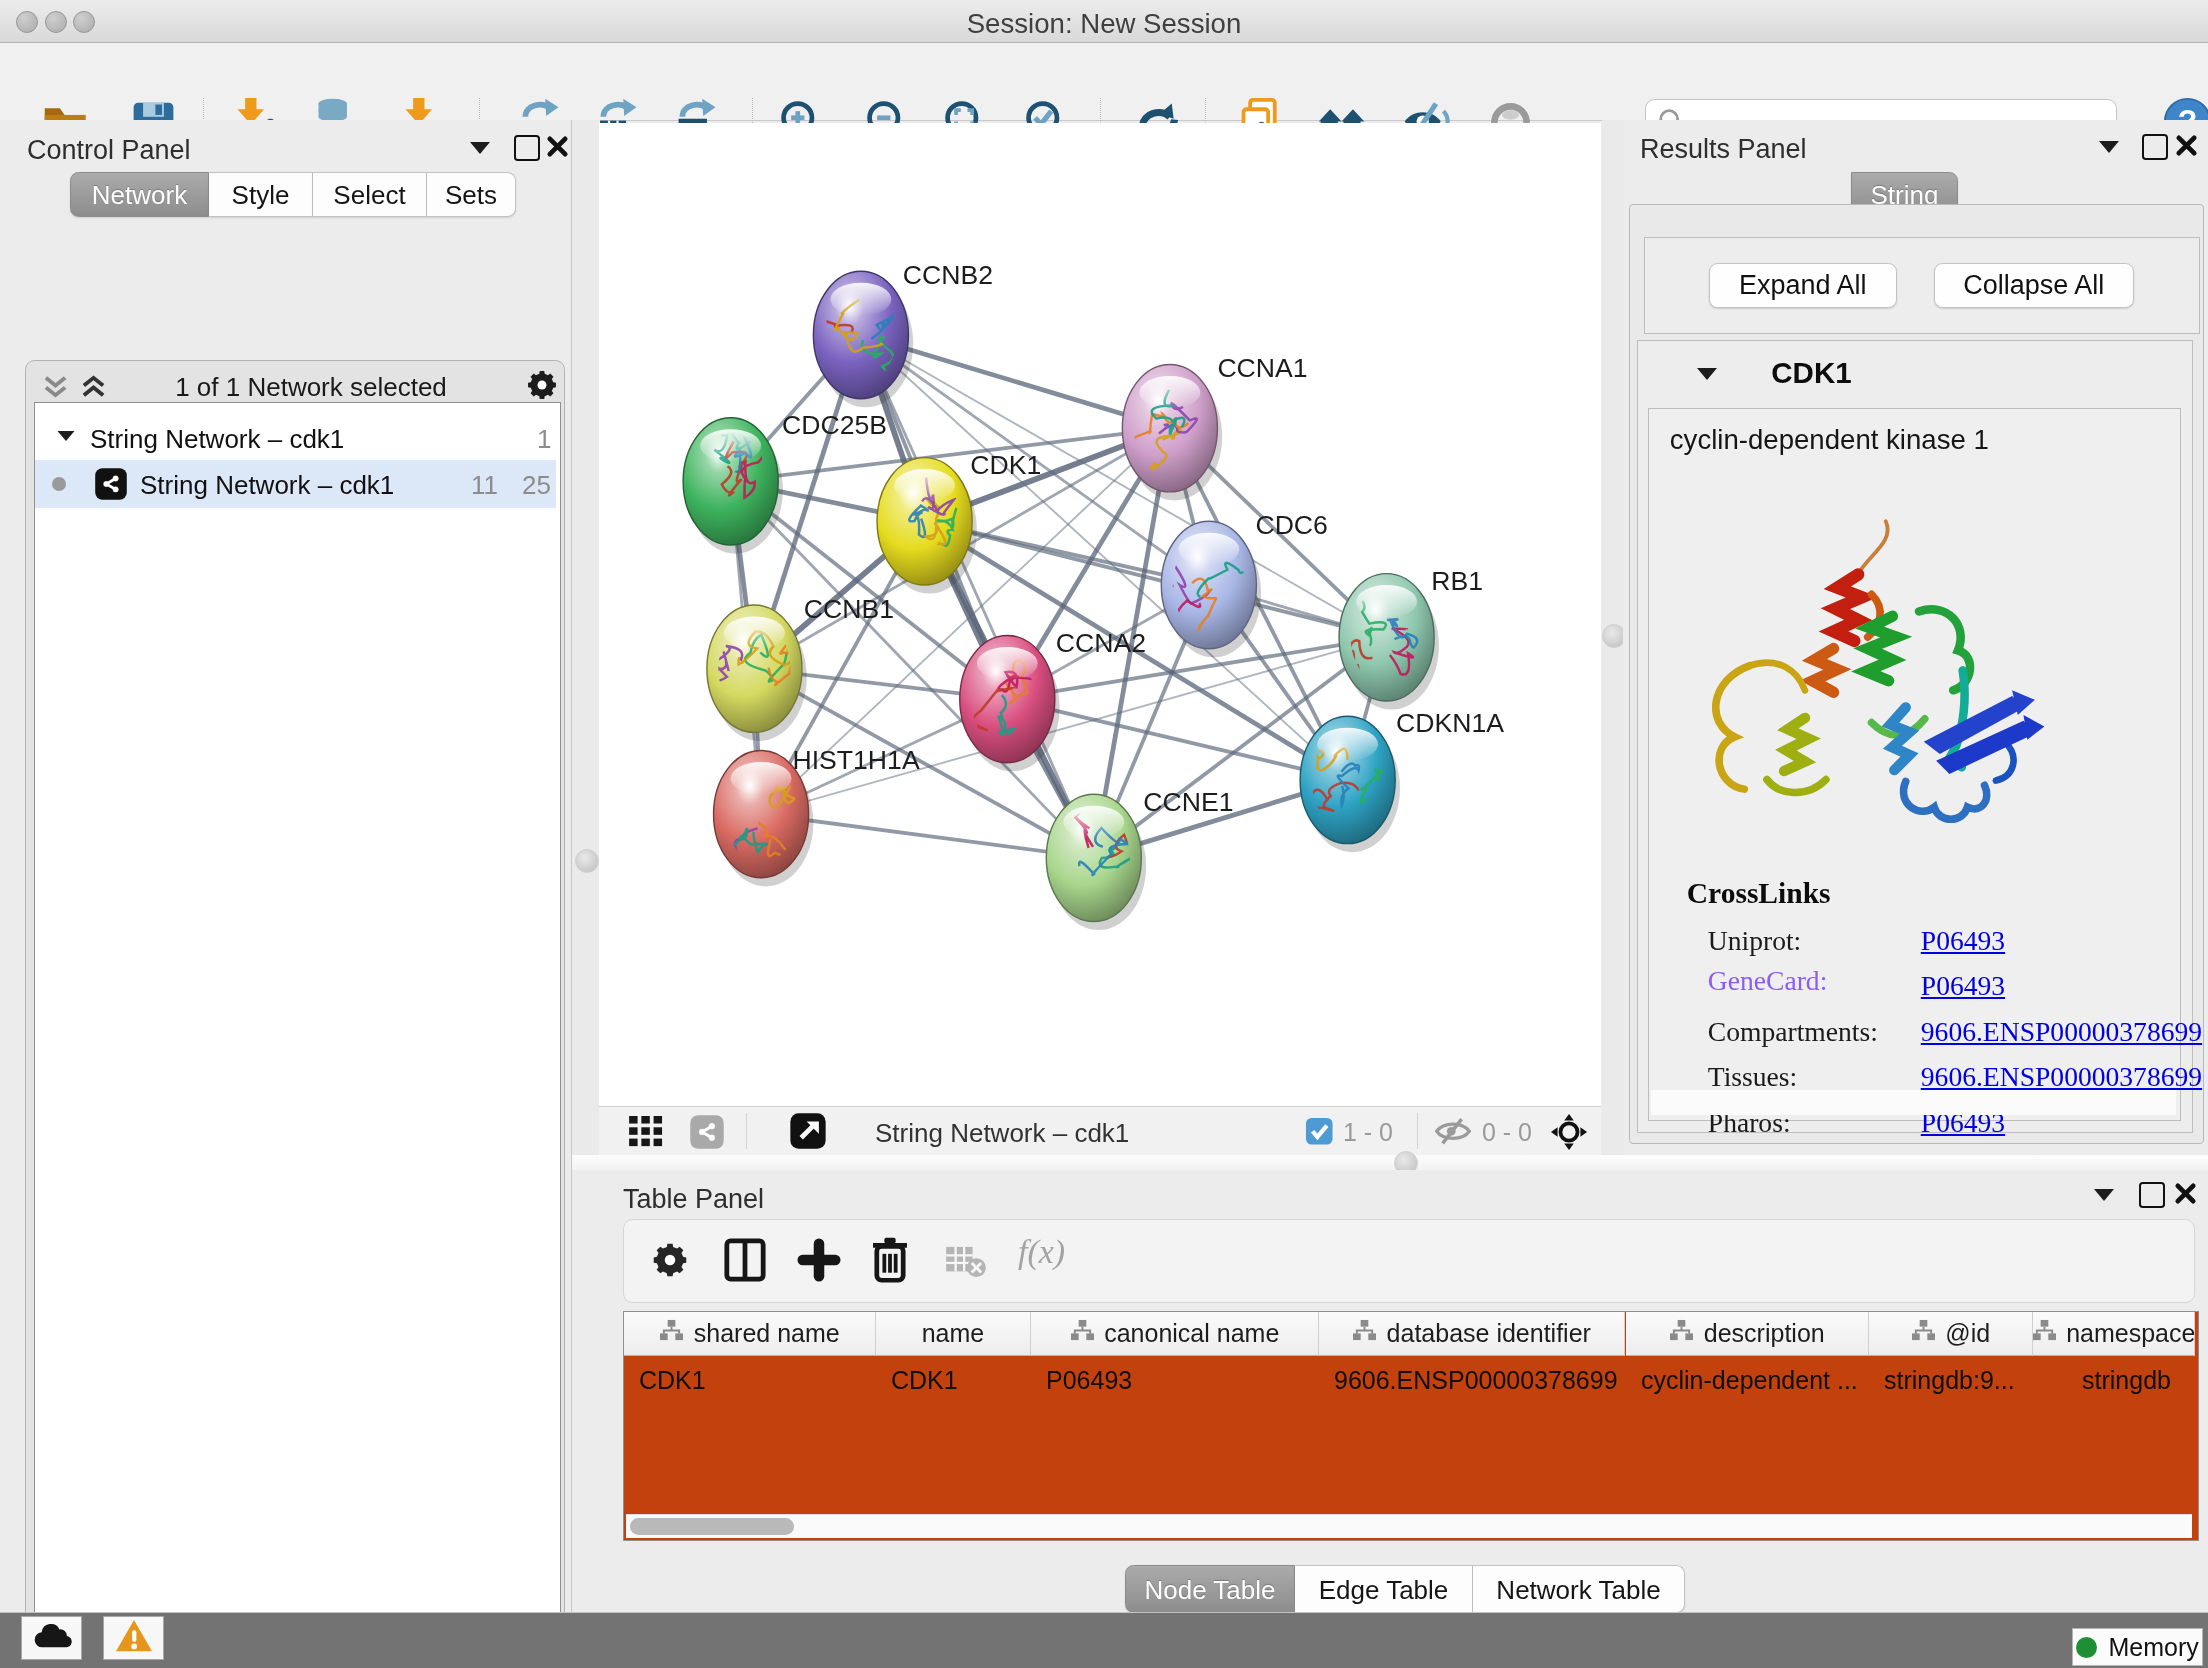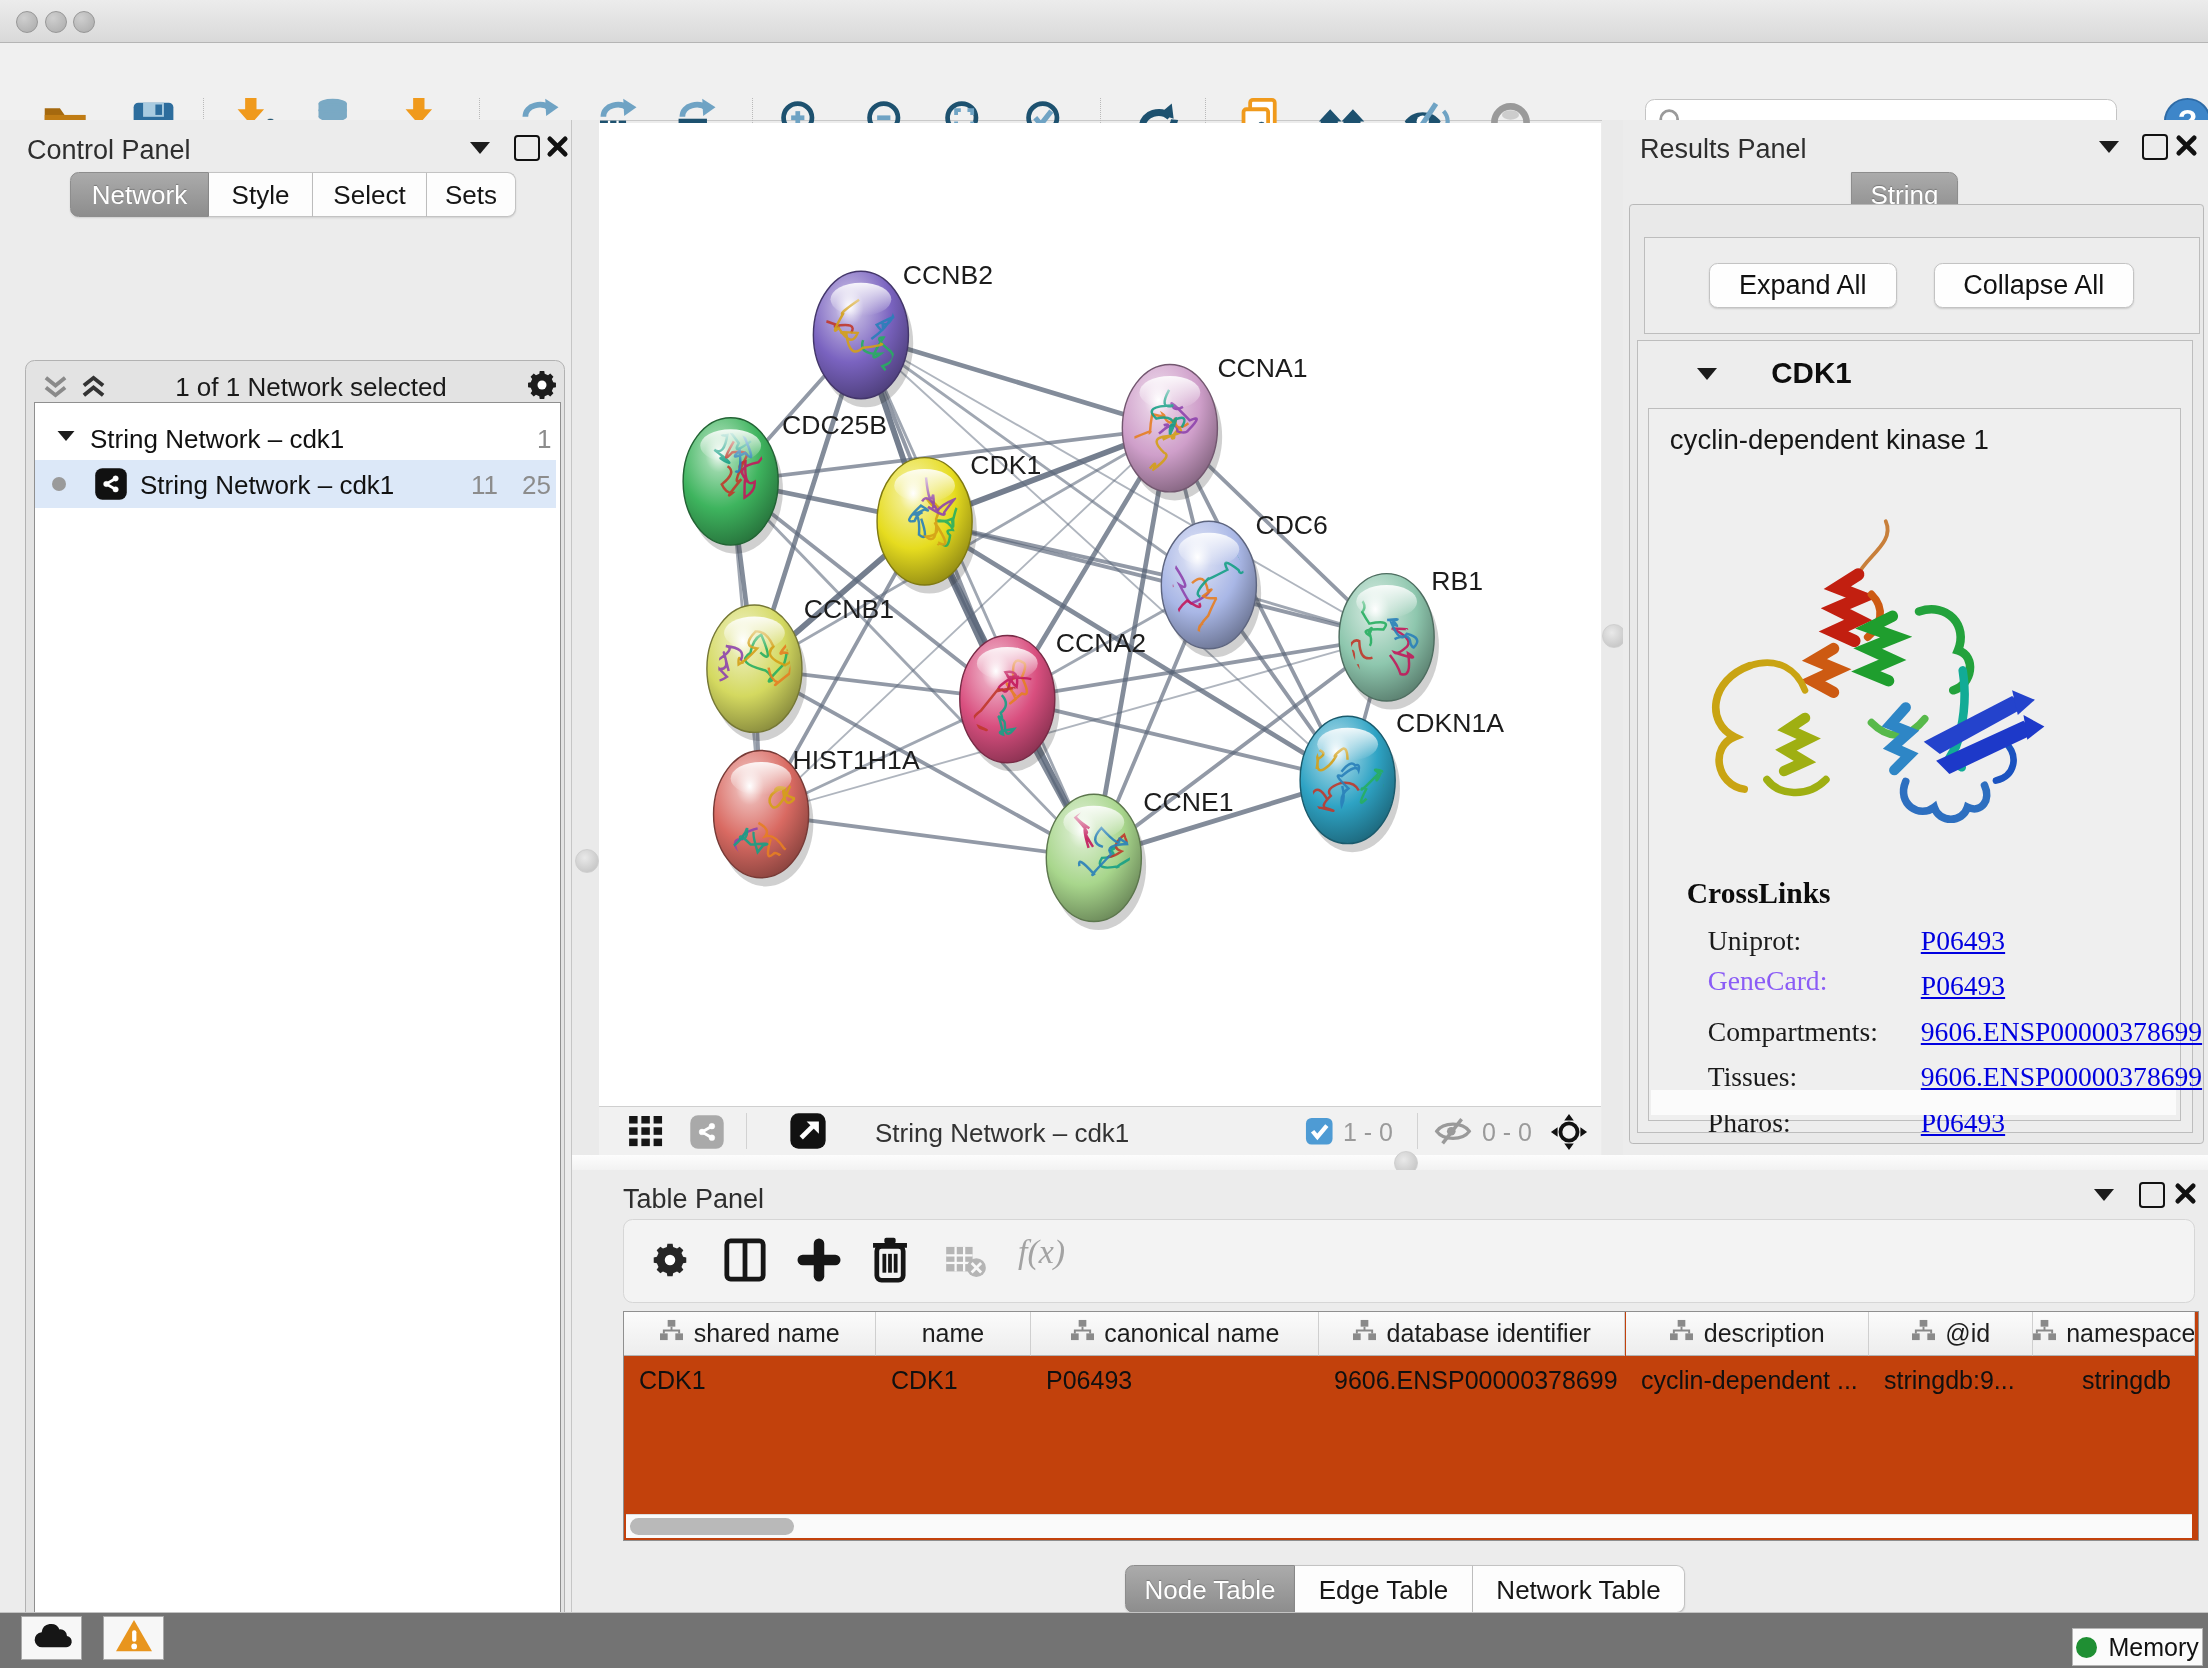--- a/index.html
+++ b/index.html
@@ -78,20 +78,21 @@
 </style>
 </head>
 <body>
 
 <div class="app">
 
   <div class="abs titlebar">
     <div class="tlight" style="left:16px;"></div>
     <div class="tlight" style="left:45px;"></div>
     <div class="tlight" style="left:73px;"></div>
+    <div class="wtitle">Session: New Session</div>
   </div>
 
   <div class="abs toolbar">
     <div id="tb-icons">
         <span class="tbsep" style="left:203px"></span>
         <span class="tbsep" style="left:479px"></span>
         <span class="tbsep" style="left:752px"></span>
         <span class="tbsep" style="left:1100px"></span>
         <span class="tbsep" style="left:1205px"></span>
         <span class="tbicon" style="left:40px"><svg width="53" height="53" viewBox="0 0 56 56">

